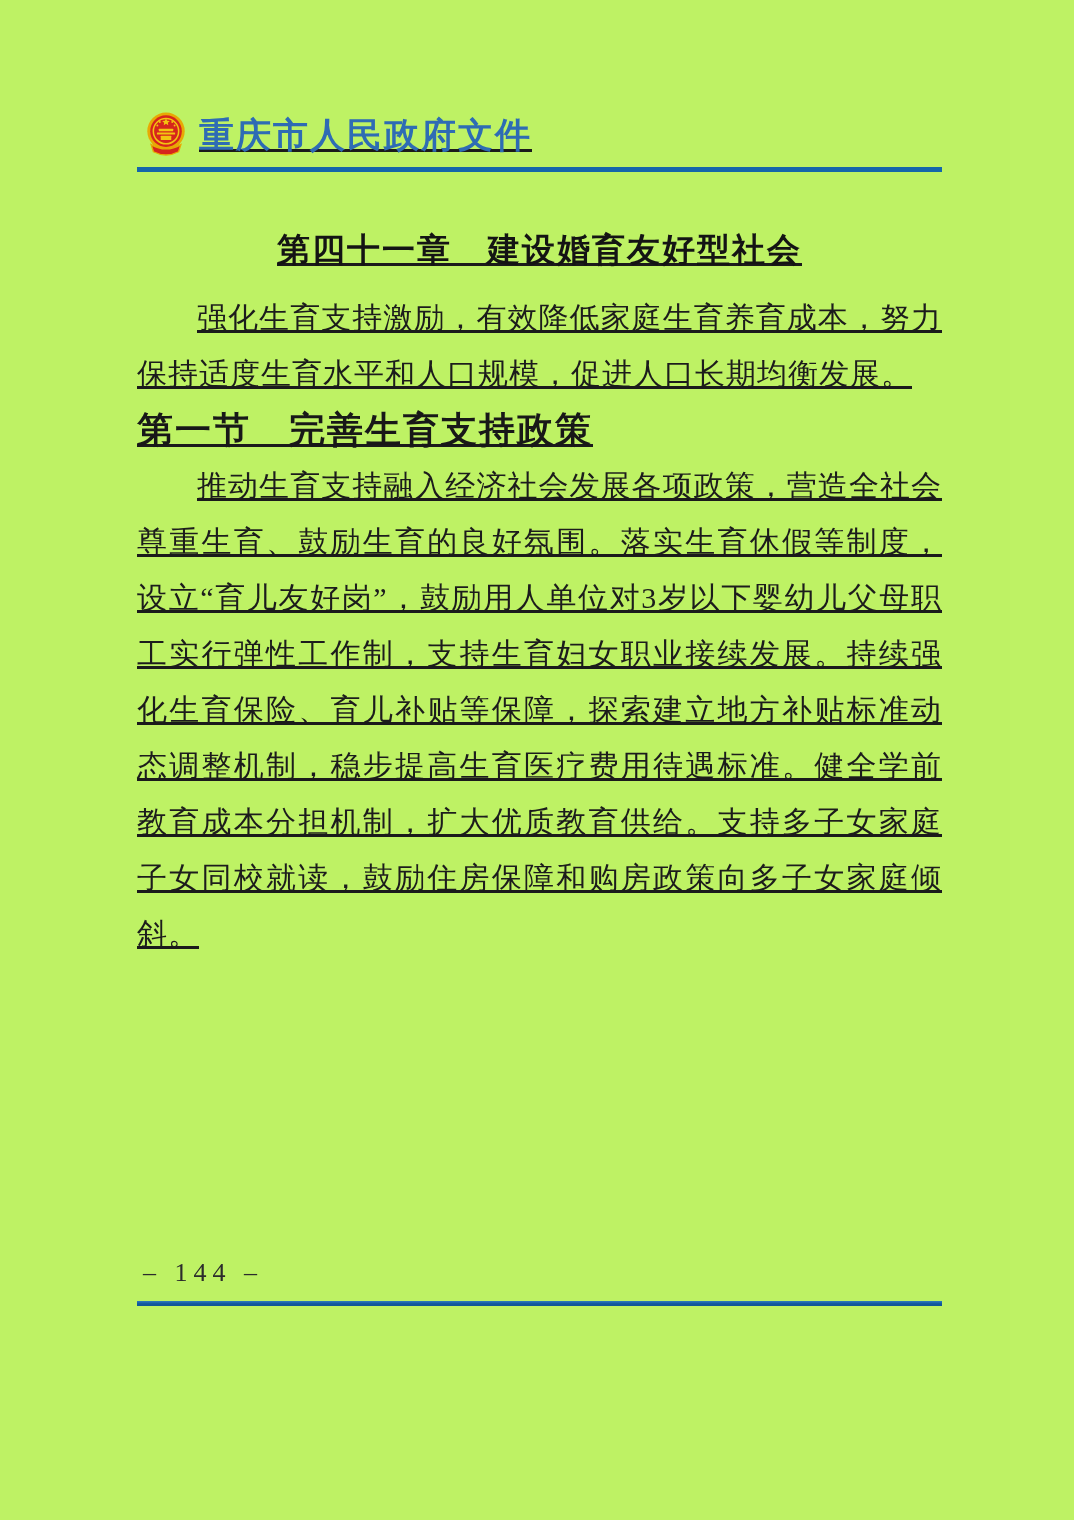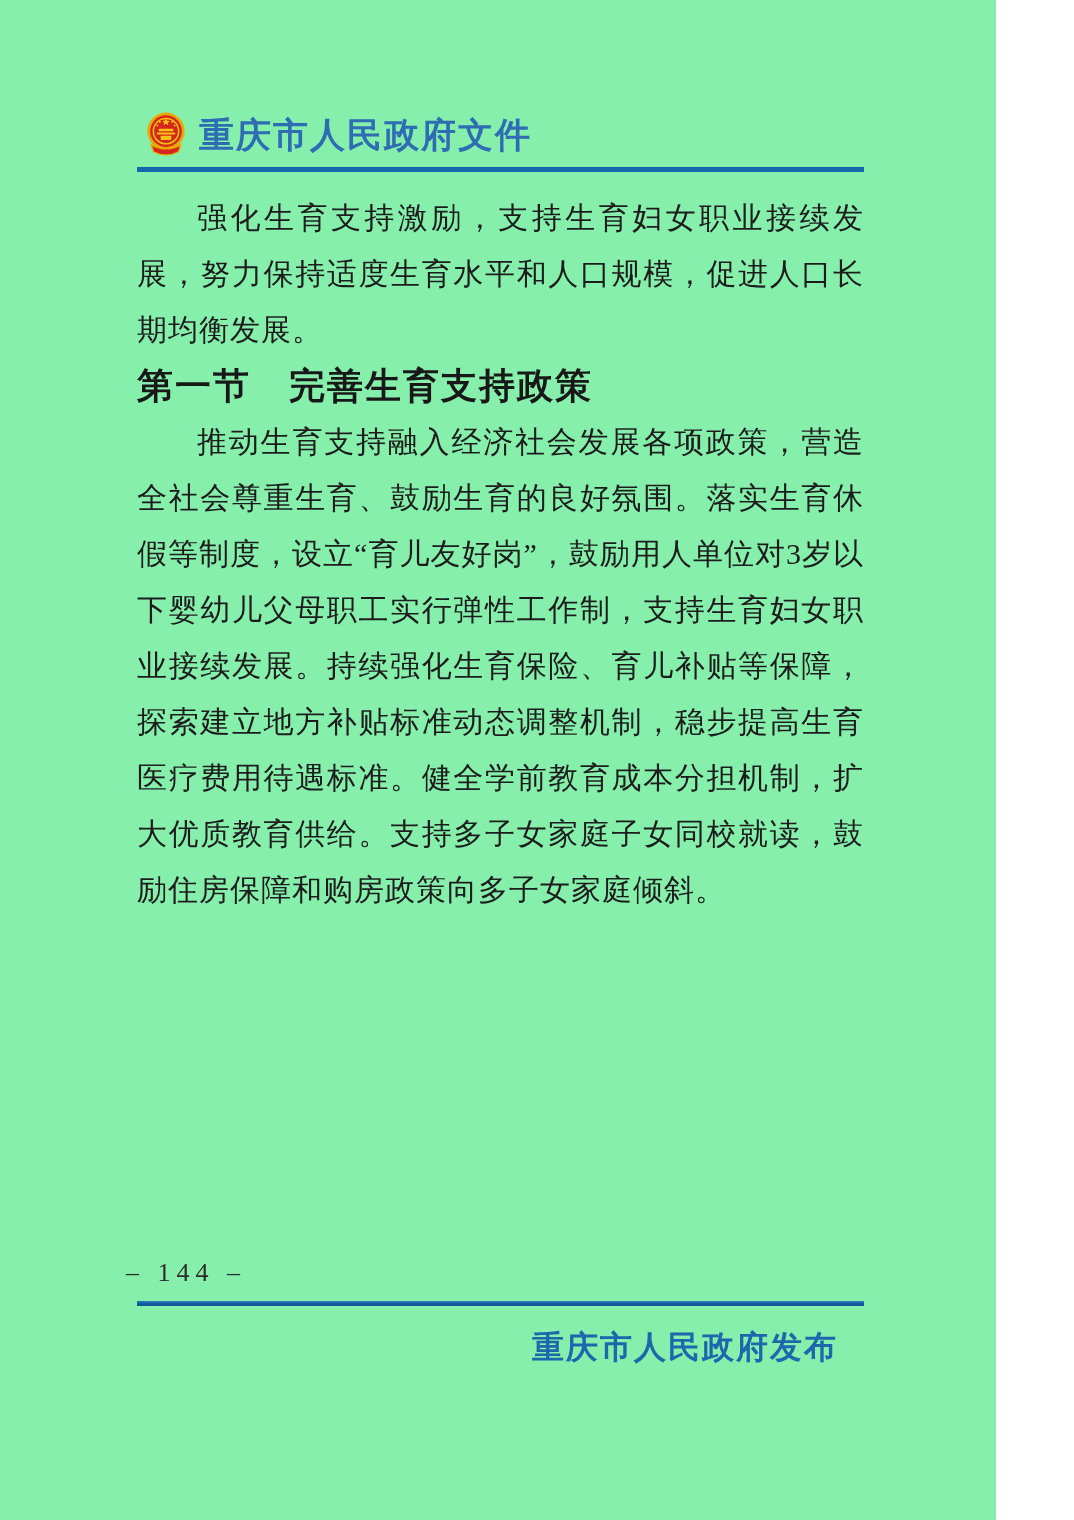--- a/index.html
+++ b/index.html
@@ -4,25 +4,26 @@
 <style>
   html, body { margin: 0; padding: 0; background: #ffffff; }
   body {
     width: 1074px; height: 1520px;
     font-family: "Liberation Serif", "DejaVu Serif", serif;
     color: #1b1b1b;
     position: relative;
     overflow: hidden;
   }
   .page {
-    width: 996px; height: 1520px;
+    width: 1074px; height: 1520px;
     box-sizing: border-box;
     padding: 0 132px 0 137px;
     position: relative;
-    background: #86efac;
+    background: #bef264;
+    text-decoration: underline;
   }
   
   .page-header {
     padding-top: 110px;
     display: flex;
     align-items: center;
     gap: 10px;
     margin-left: 6px;
   }
   .emblem { width: 46px; height: 50px; display: inline-block; flex: 0 0 auto; }
@@ -63,21 +64,21 @@
     font-size: 36px;
     line-height: 56px;
     font-weight: bold;
     text-align: left;
     letter-spacing: 2px;
     color: #181818;
   }
   
   .page-number {
     position: absolute;
-    left: 126px; top: 1258px;
+    left: 143px; top: 1258px;
     font-size: 26px;
     letter-spacing: 6px;
     color: #2c2c2c;
   }
   .bottom-rule {
     position: absolute;
     left: 137px; right: 132px; top: 1301px;
     background: linear-gradient(#2d7cc0 0%, #10589c 55%, #0f5796 100%);
   }
   .publisher {
@@ -111,27 +112,27 @@
         <rect x="18.5" y="26.8" width="11" height="4.4" rx="0.6" fill="#f3c410"></rect>
         <path d="M8.5 36 q15.5 9 31 0 l-2.4 7.5 q-13.1 6.8 -26.2 0 Z" fill="#d6251d" stroke="#e8a904" stroke-width="1.4"></path>
       </svg>
     </span>
     <span class="org-title">重庆市人民政府文件</span>
   </header>
 
   <div class="rule top-rule"></div>
 
   <main>
+    <h1 class="chapter-title">第四十一章　建设婚育友好型社会</h1>
 
-    <p class="para para-first">强化生育支持激励，支持生育妇女职业接续发展，努力保持适度生育水平和人口规模，促进人口长期均衡发展。</p>
+    <p class="para para-first">强化生育支持激励，有效降低家庭生育养育成本，努力保持适度生育水平和人口规模，促进人口长期均衡发展。</p>
 
     <h2 class="section-heading">第一节　完善生育支持政策</h2>
     <p class="para">推动生育支持融入经济社会发展各项政策，营造全社会尊重生育、鼓励生育的良好氛围。落实生育休假等制度，设立“育儿友好岗”，鼓励用人单位对3岁以下婴幼儿父母职工实行弹性工作制，支持生育妇女职业接续发展。持续强化生育保险、育儿补贴等保障，探索建立地方补贴标准动态调整机制，稳步提高生育医疗费用待遇标准。健全学前教育成本分担机制，扩大优质教育供给。支持多子女家庭子女同校就读，鼓励住房保障和购房政策向多子女家庭倾斜。</p>
 
   </main>
 
   <div class="page-number">– 144 –</div>
 
   <div class="rule bottom-rule"></div>
 
-  <div class="publisher">重庆市人民政府发布</div>
 
 </div>
 
 </body></html>

